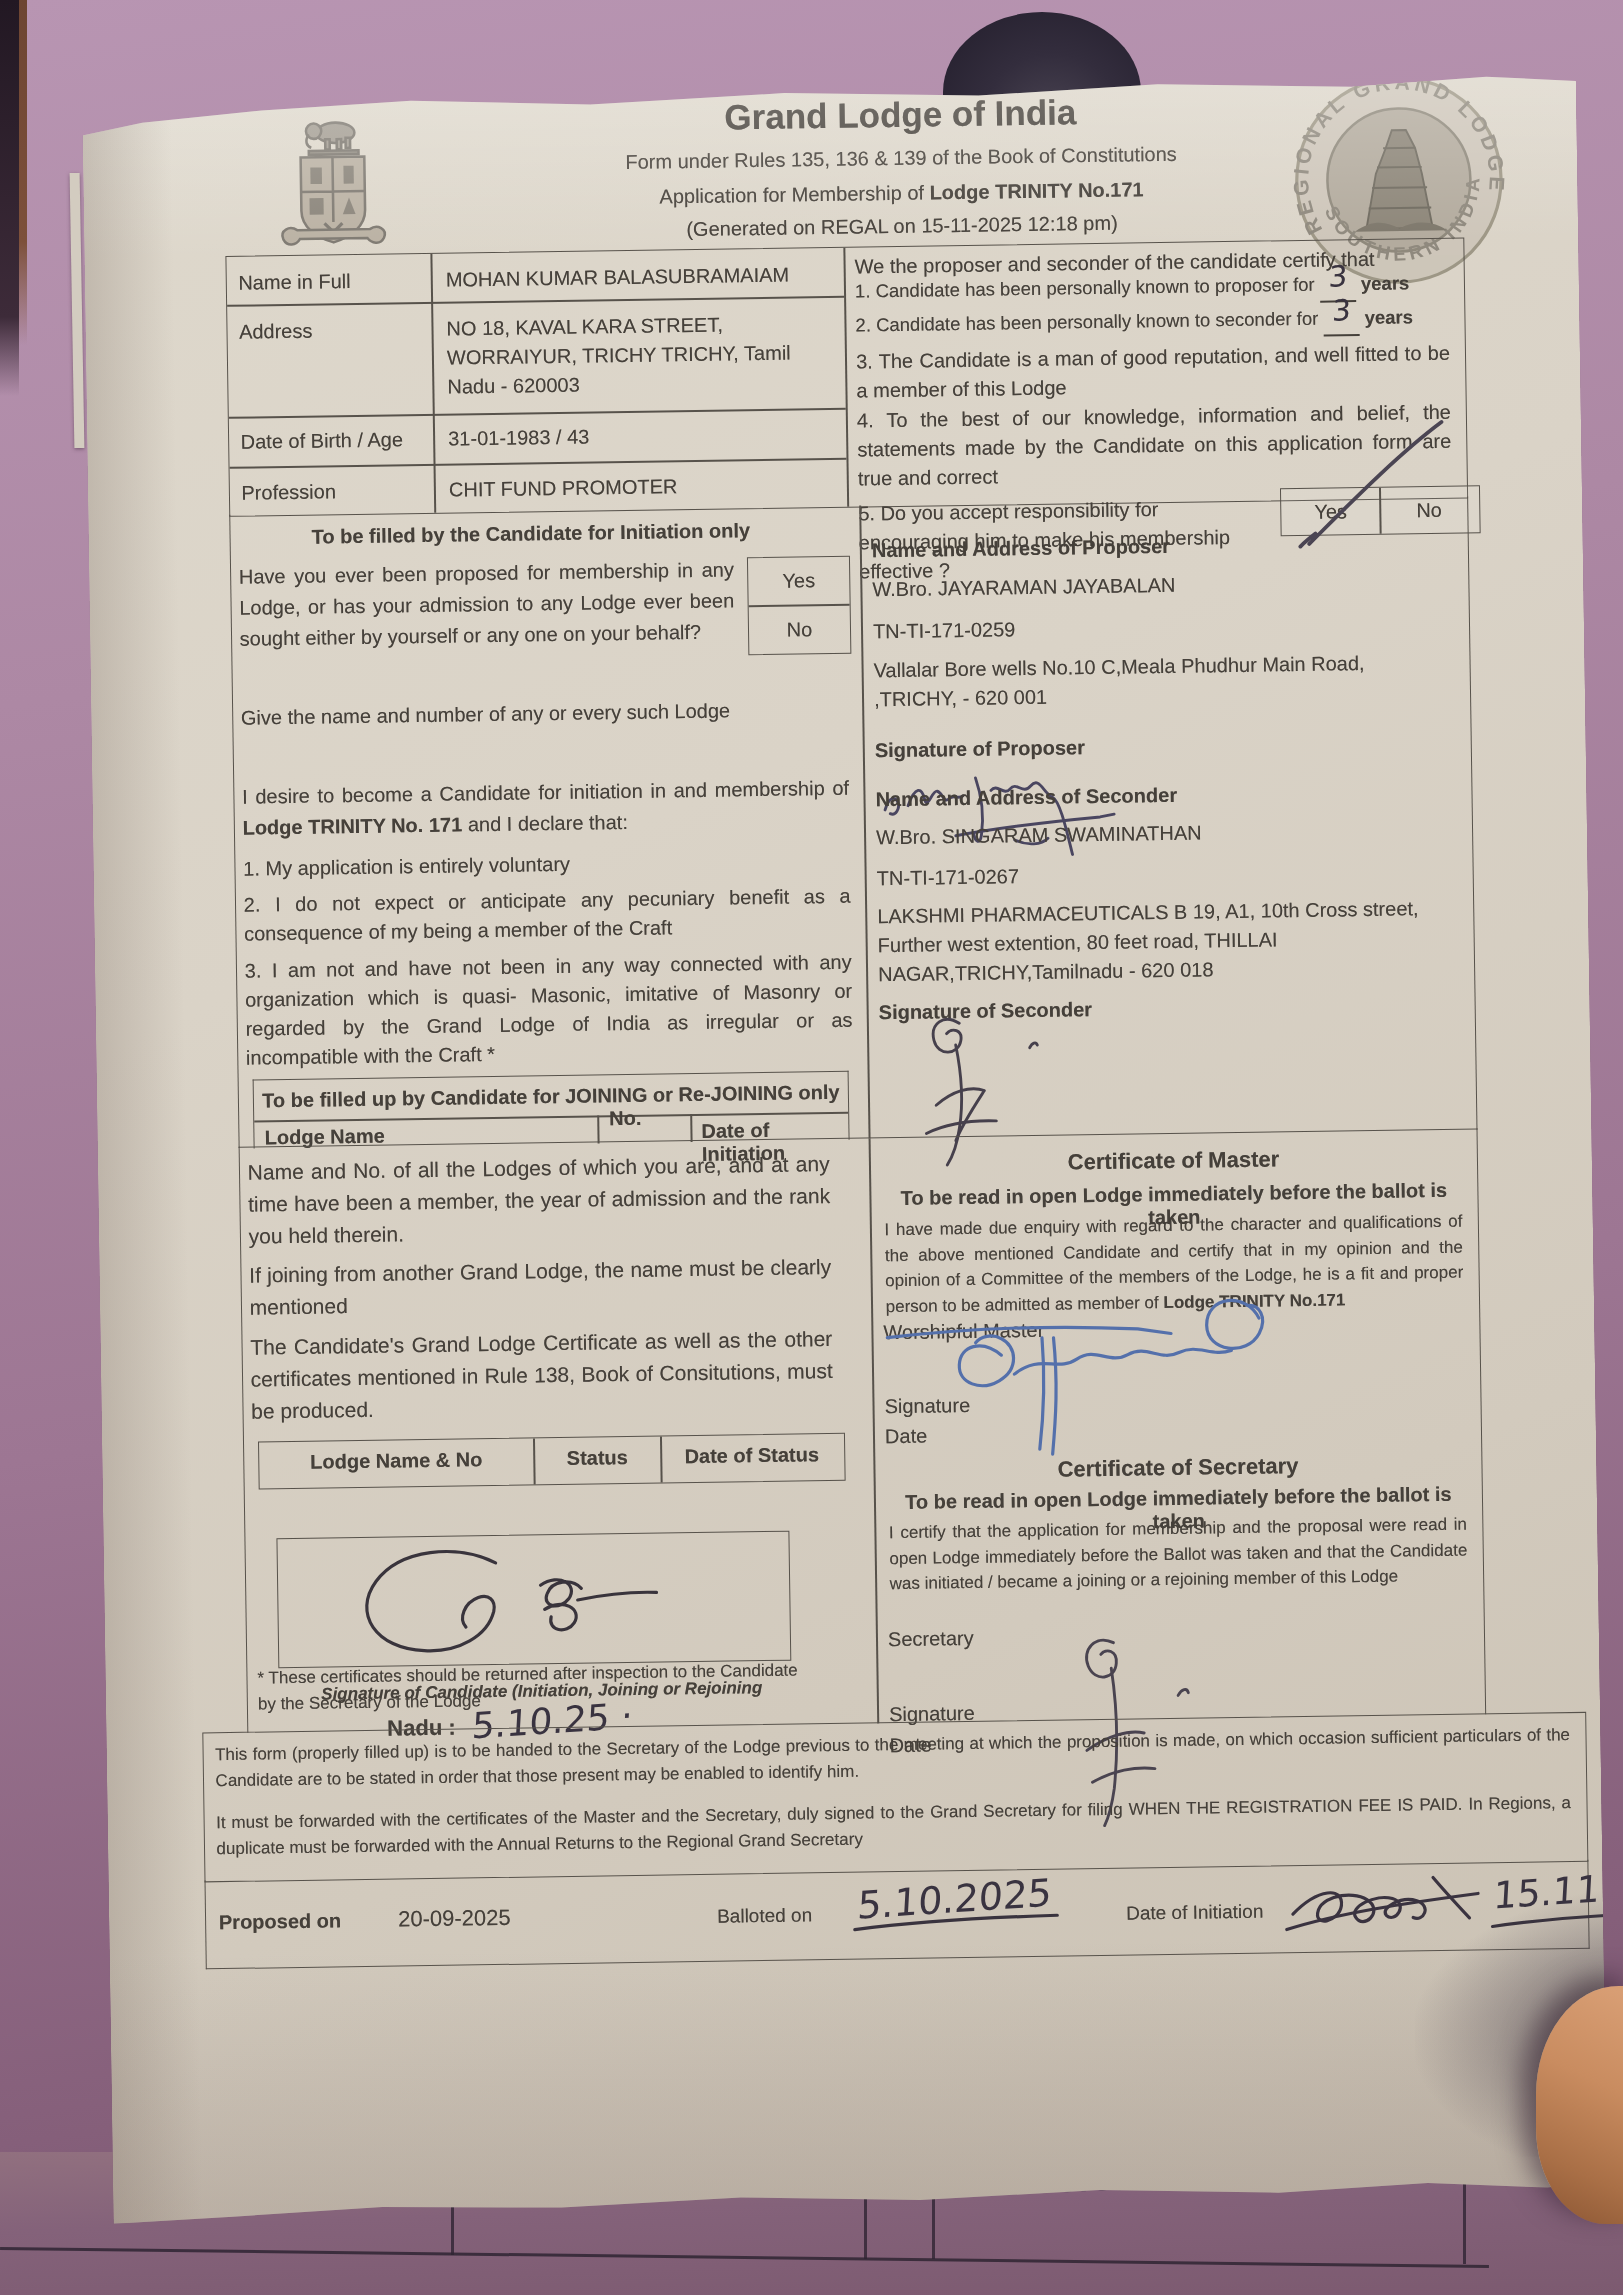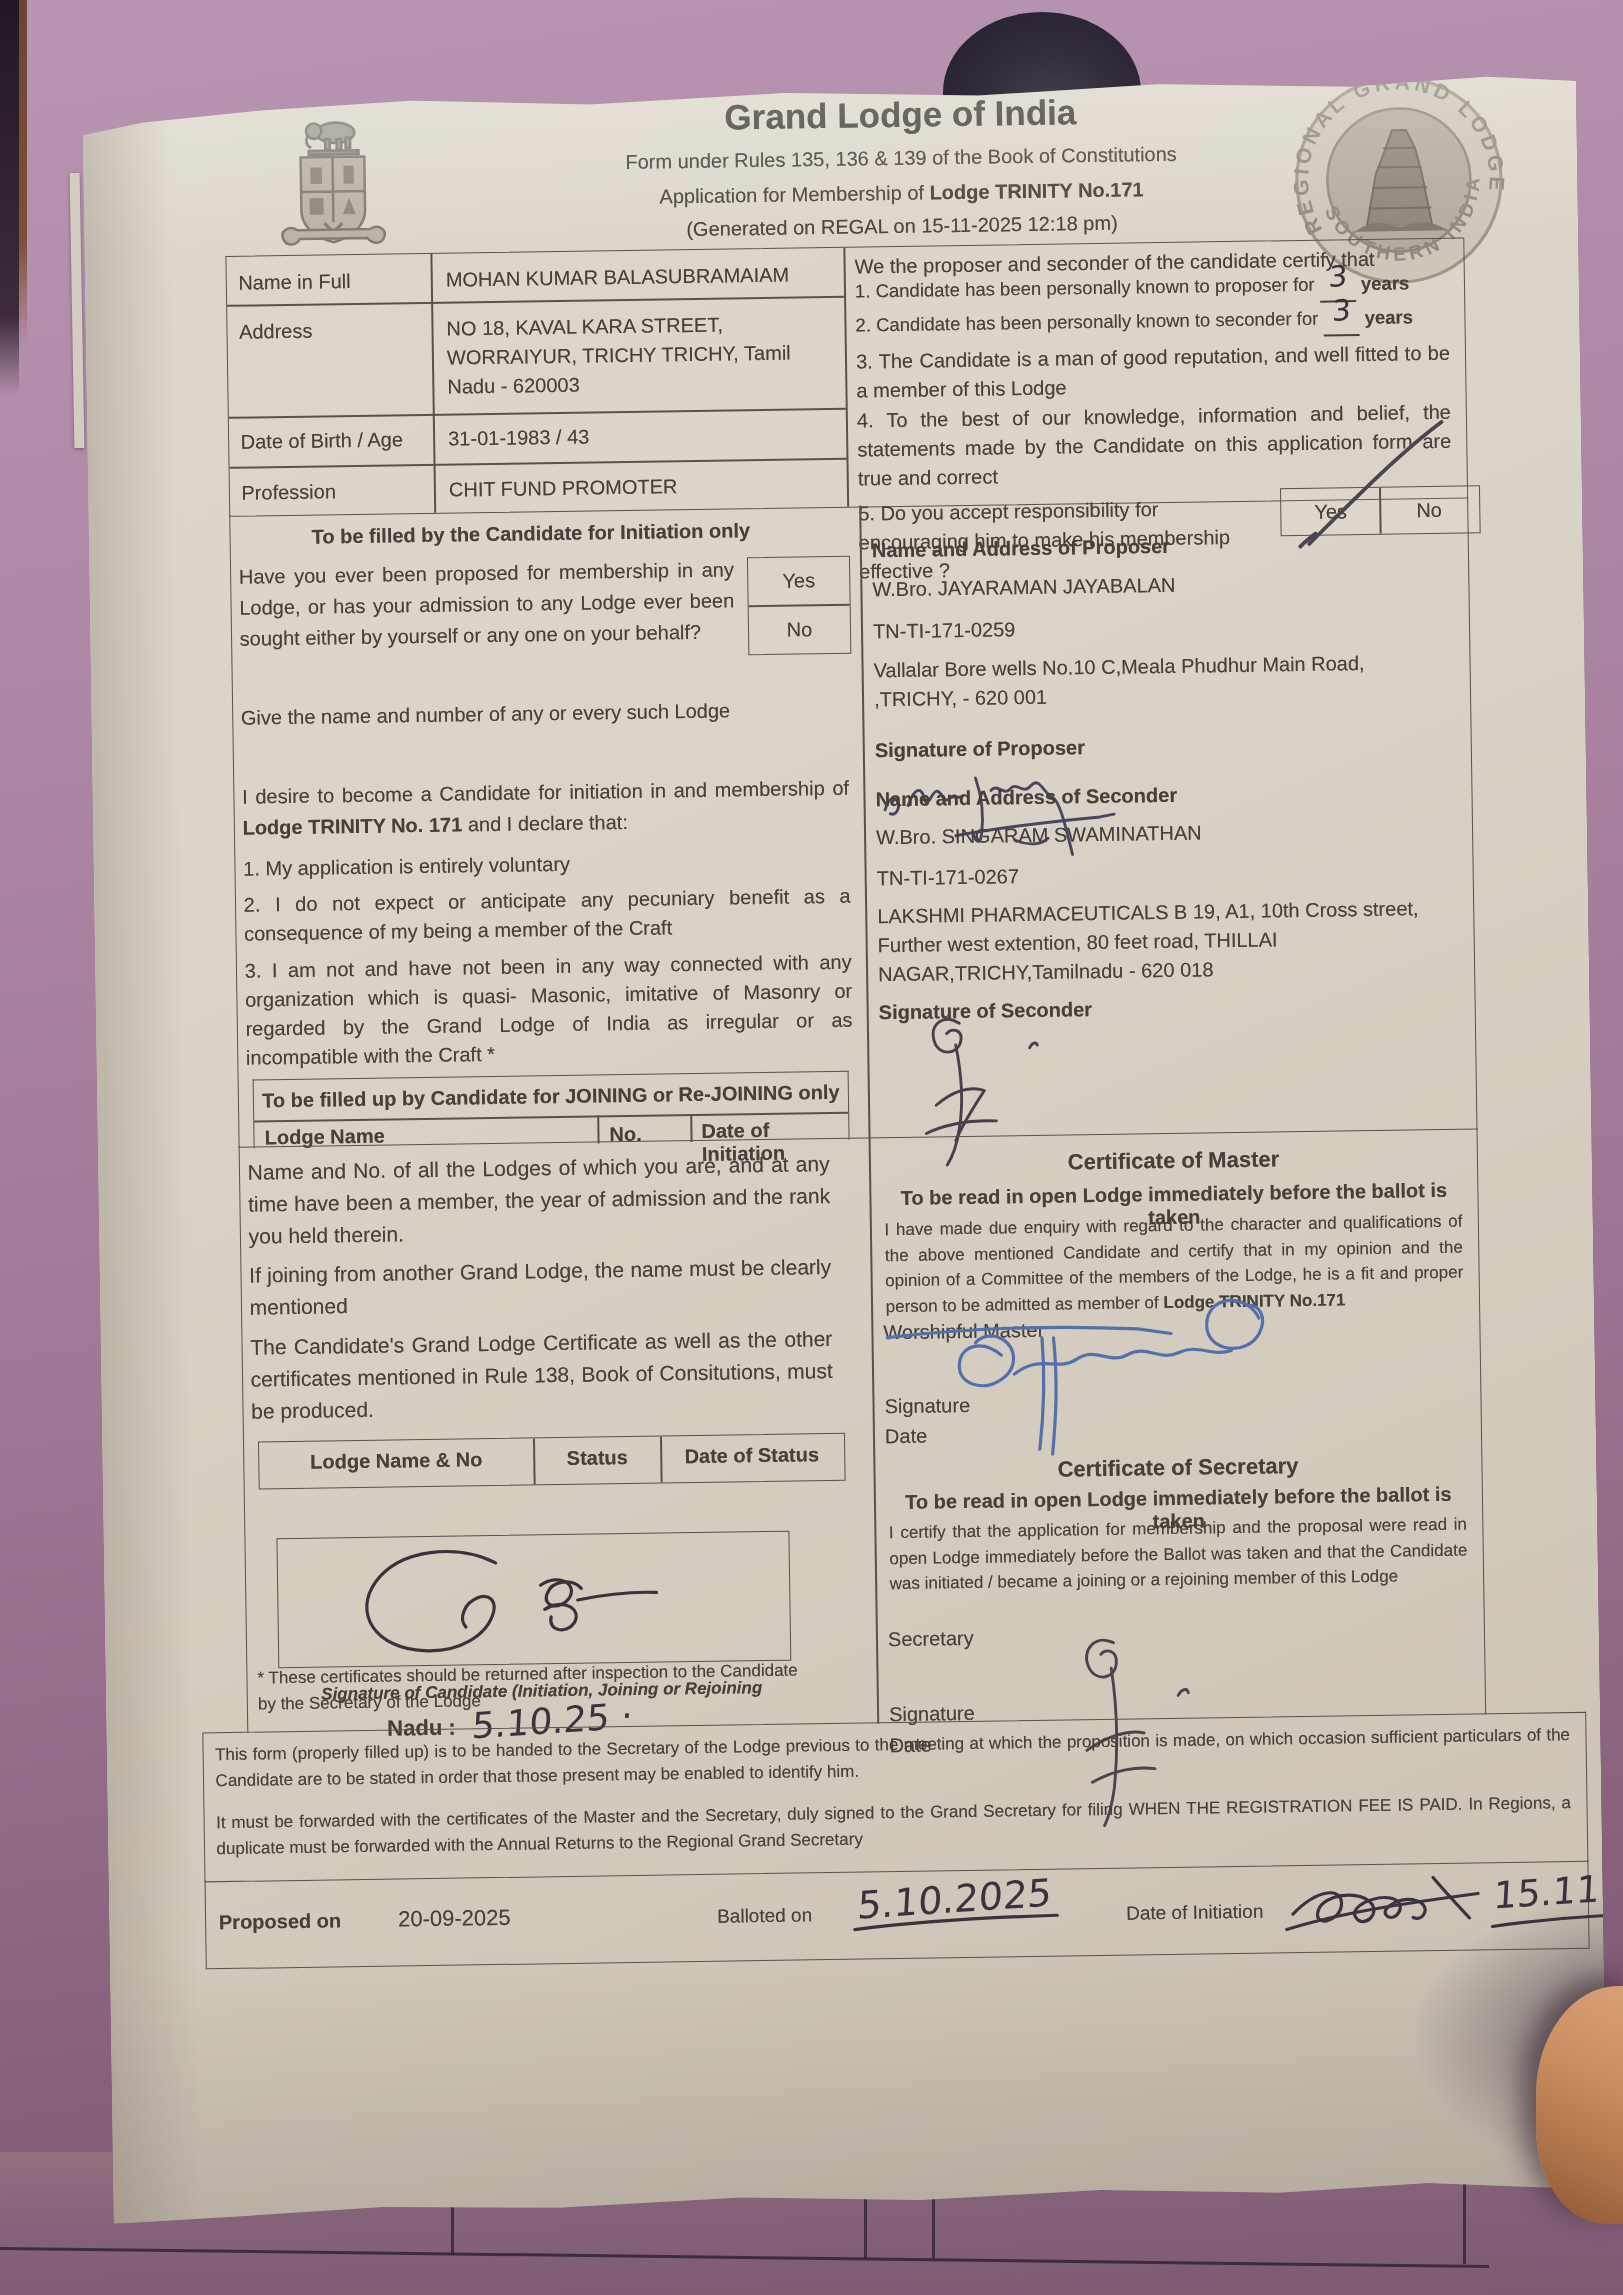--- a/index.html
+++ b/index.html
@@ -189,21 +189,21 @@
         <div class="abs print body-txt" style="left:7.7px;top:340px;width:607px;">1. My application is entirely voluntary</div>
         <div class="abs print just" style="left:7.7px;top:376px;width:607px;font-size:20px;line-height:29px;">2. I do not expect or anticipate any pecuniary benefit as a consequence of my being a member of the Craft</div>
         <div class="abs print just" style="left:7.7px;top:442px;width:607px;font-size:20px;line-height:29px;">3. I am not and have not been in any way connected with any organization which is quasi- Masonic, imitative of Masonry or regarded by the Grand Lodge of India as irregular or as incompatible with the Craft *</div>
 
         <div class="abs brd" style="left:14px;top:565px;width:594px;height:68px;border-bottom:none;">
           <div class="abs print b cen" style="left:0;top:9px;width:100%;font-size:20px;">To be filled up by Candidate for JOINING or Re-JOINING only</div>
           <div class="abs" style="left:0;top:40px;width:100%;height:1.9px;background:#57524b;"></div>
           <div class="abs" style="left:343px;top:40px;width:1.9px;height:28px;background:#57524b;"></div>
           <div class="abs" style="left:436px;top:40px;width:1.9px;height:28px;background:#57524b;"></div>
           <div class="abs print b" style="left:10.2px;top:46px;font-size:20px;">Lodge Name</div>
-          <div class="abs print b" style="left:355px;top:48px;font-size:20px;">No.</div>
+          <div class="abs print b" style="left:355px;top:32px;font-size:20px;">No.</div>
           <div class="abs print b" style="left:447px;top:46px;font-size:20px;">Date of Initiation</div>
         </div>
       </div>
 
       <div class="abs" style="left:641px;top:0;width:585px;height:100%;">
         <div class="abs print b body-txt" style="left:0;top:31px;">Name and Address of Proposer</div>
         <div class="abs print body-txt" style="left:0;top:70px;">W.Bro. JAYARAMAN JAYABALAN</div>
         <div class="abs print body-txt" style="left:0;top:112px;">TN-TI-171-0259</div>
         <div class="abs print body-txt" style="left:0;top:151px;width:575px;">Vallalar Bore wells No.10 C,Meala Phudhur Main Road, ,TRICHY, - 620 001</div>
         <div class="abs print b body-txt" style="left:0;top:231px;">Signature of Proposer</div>

